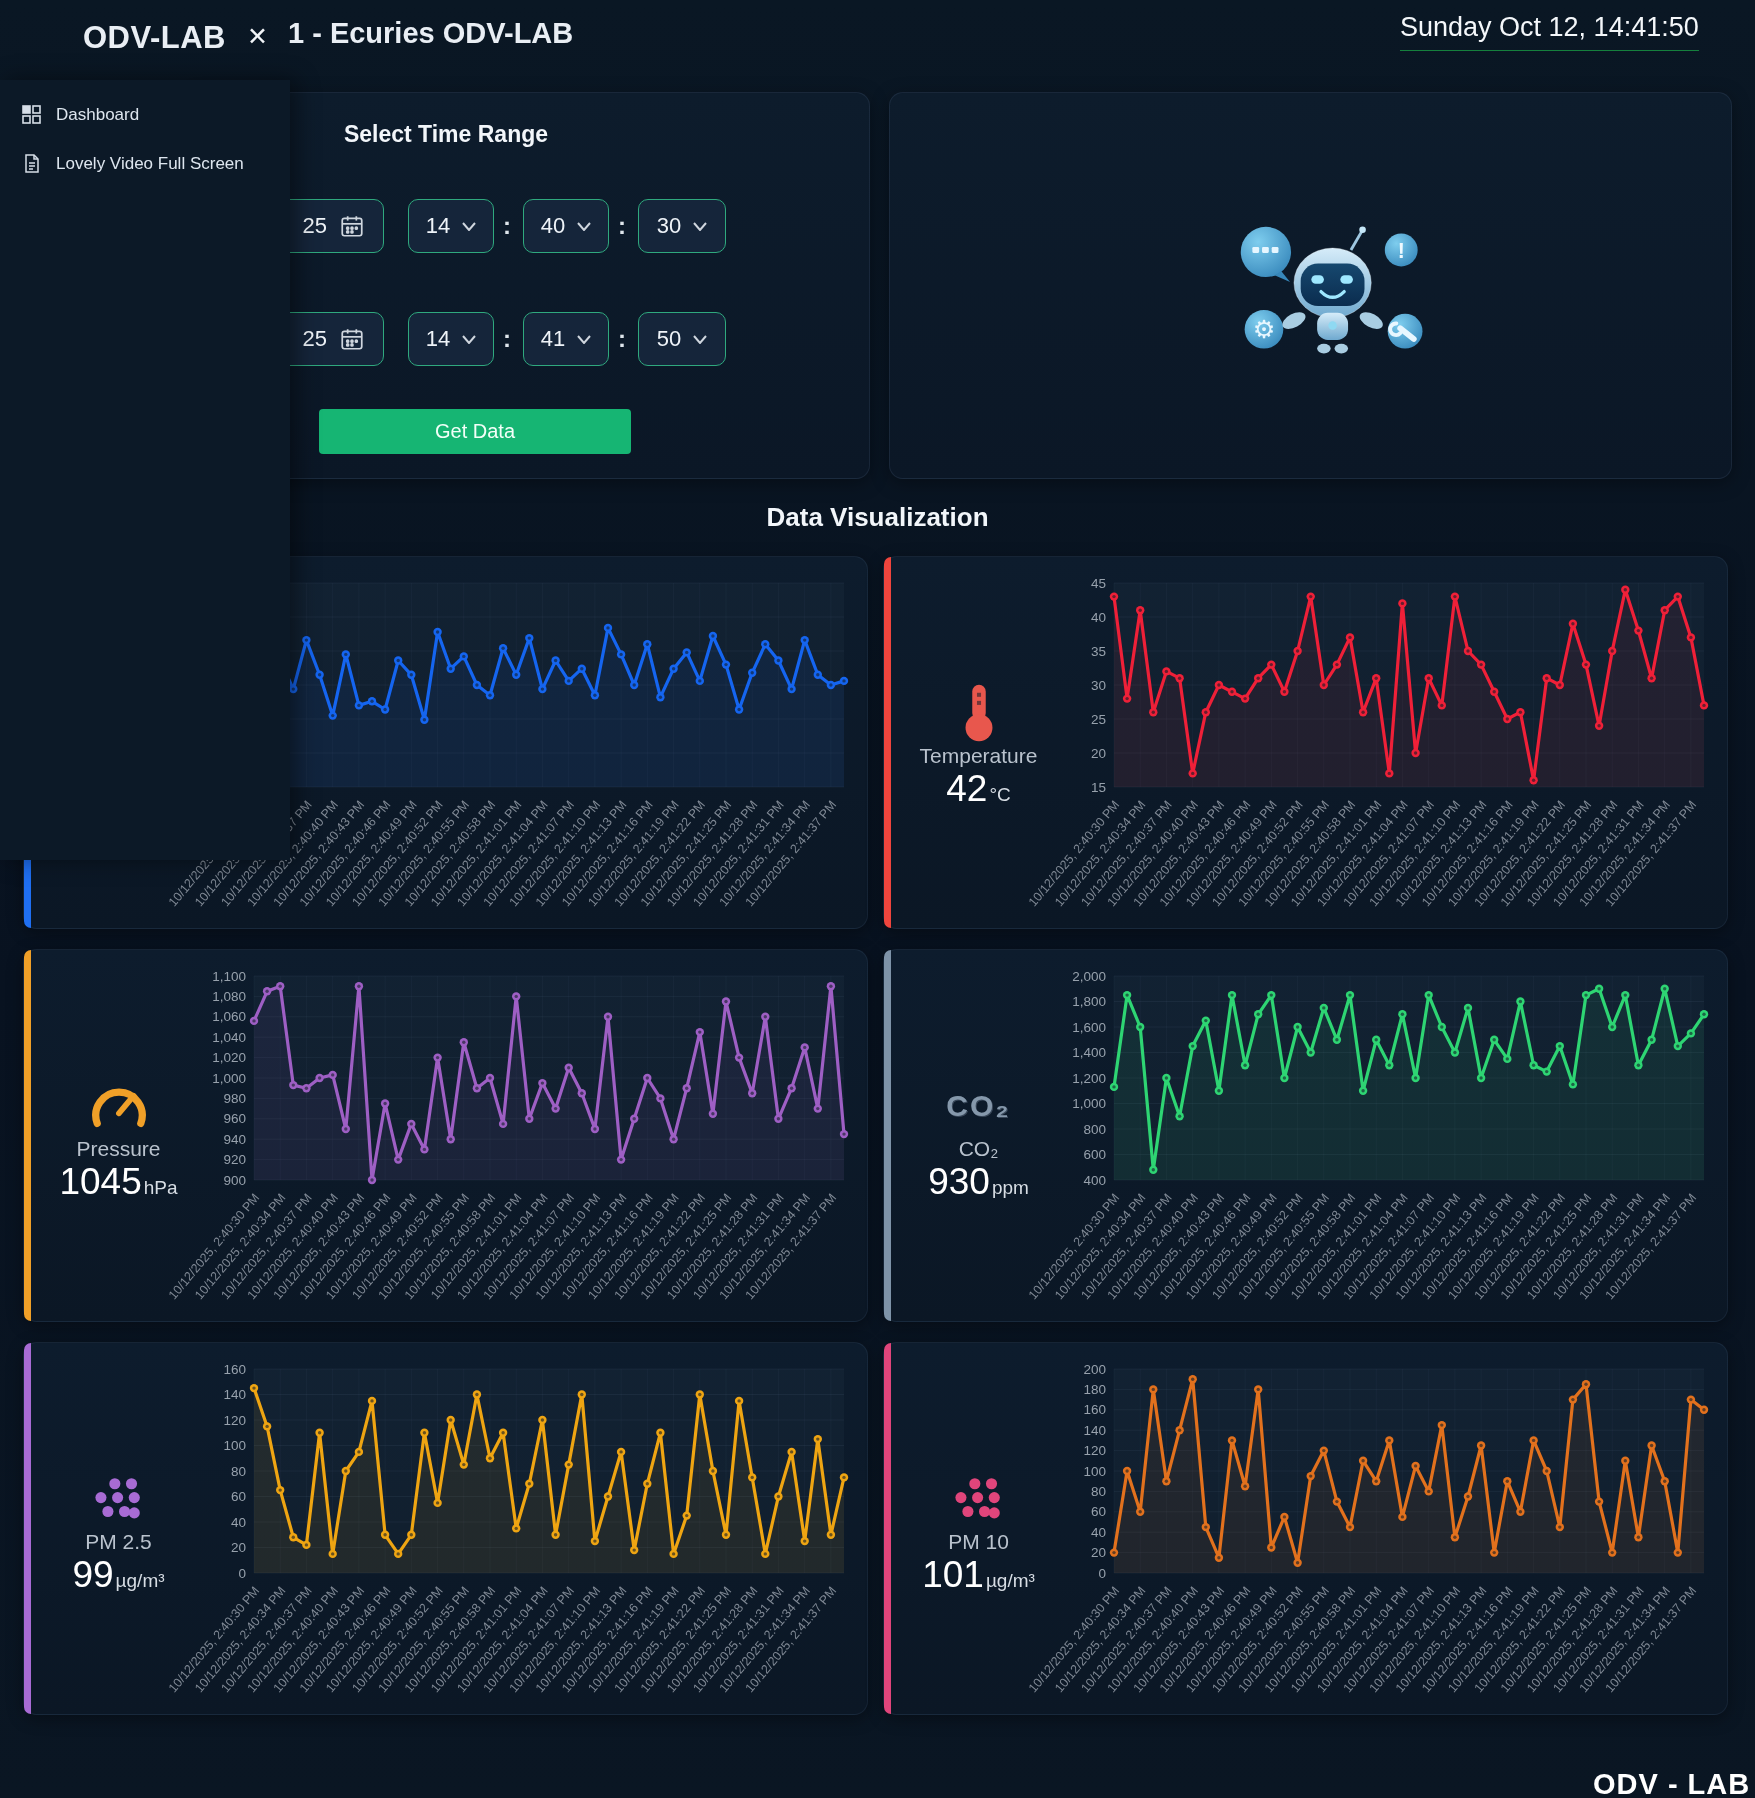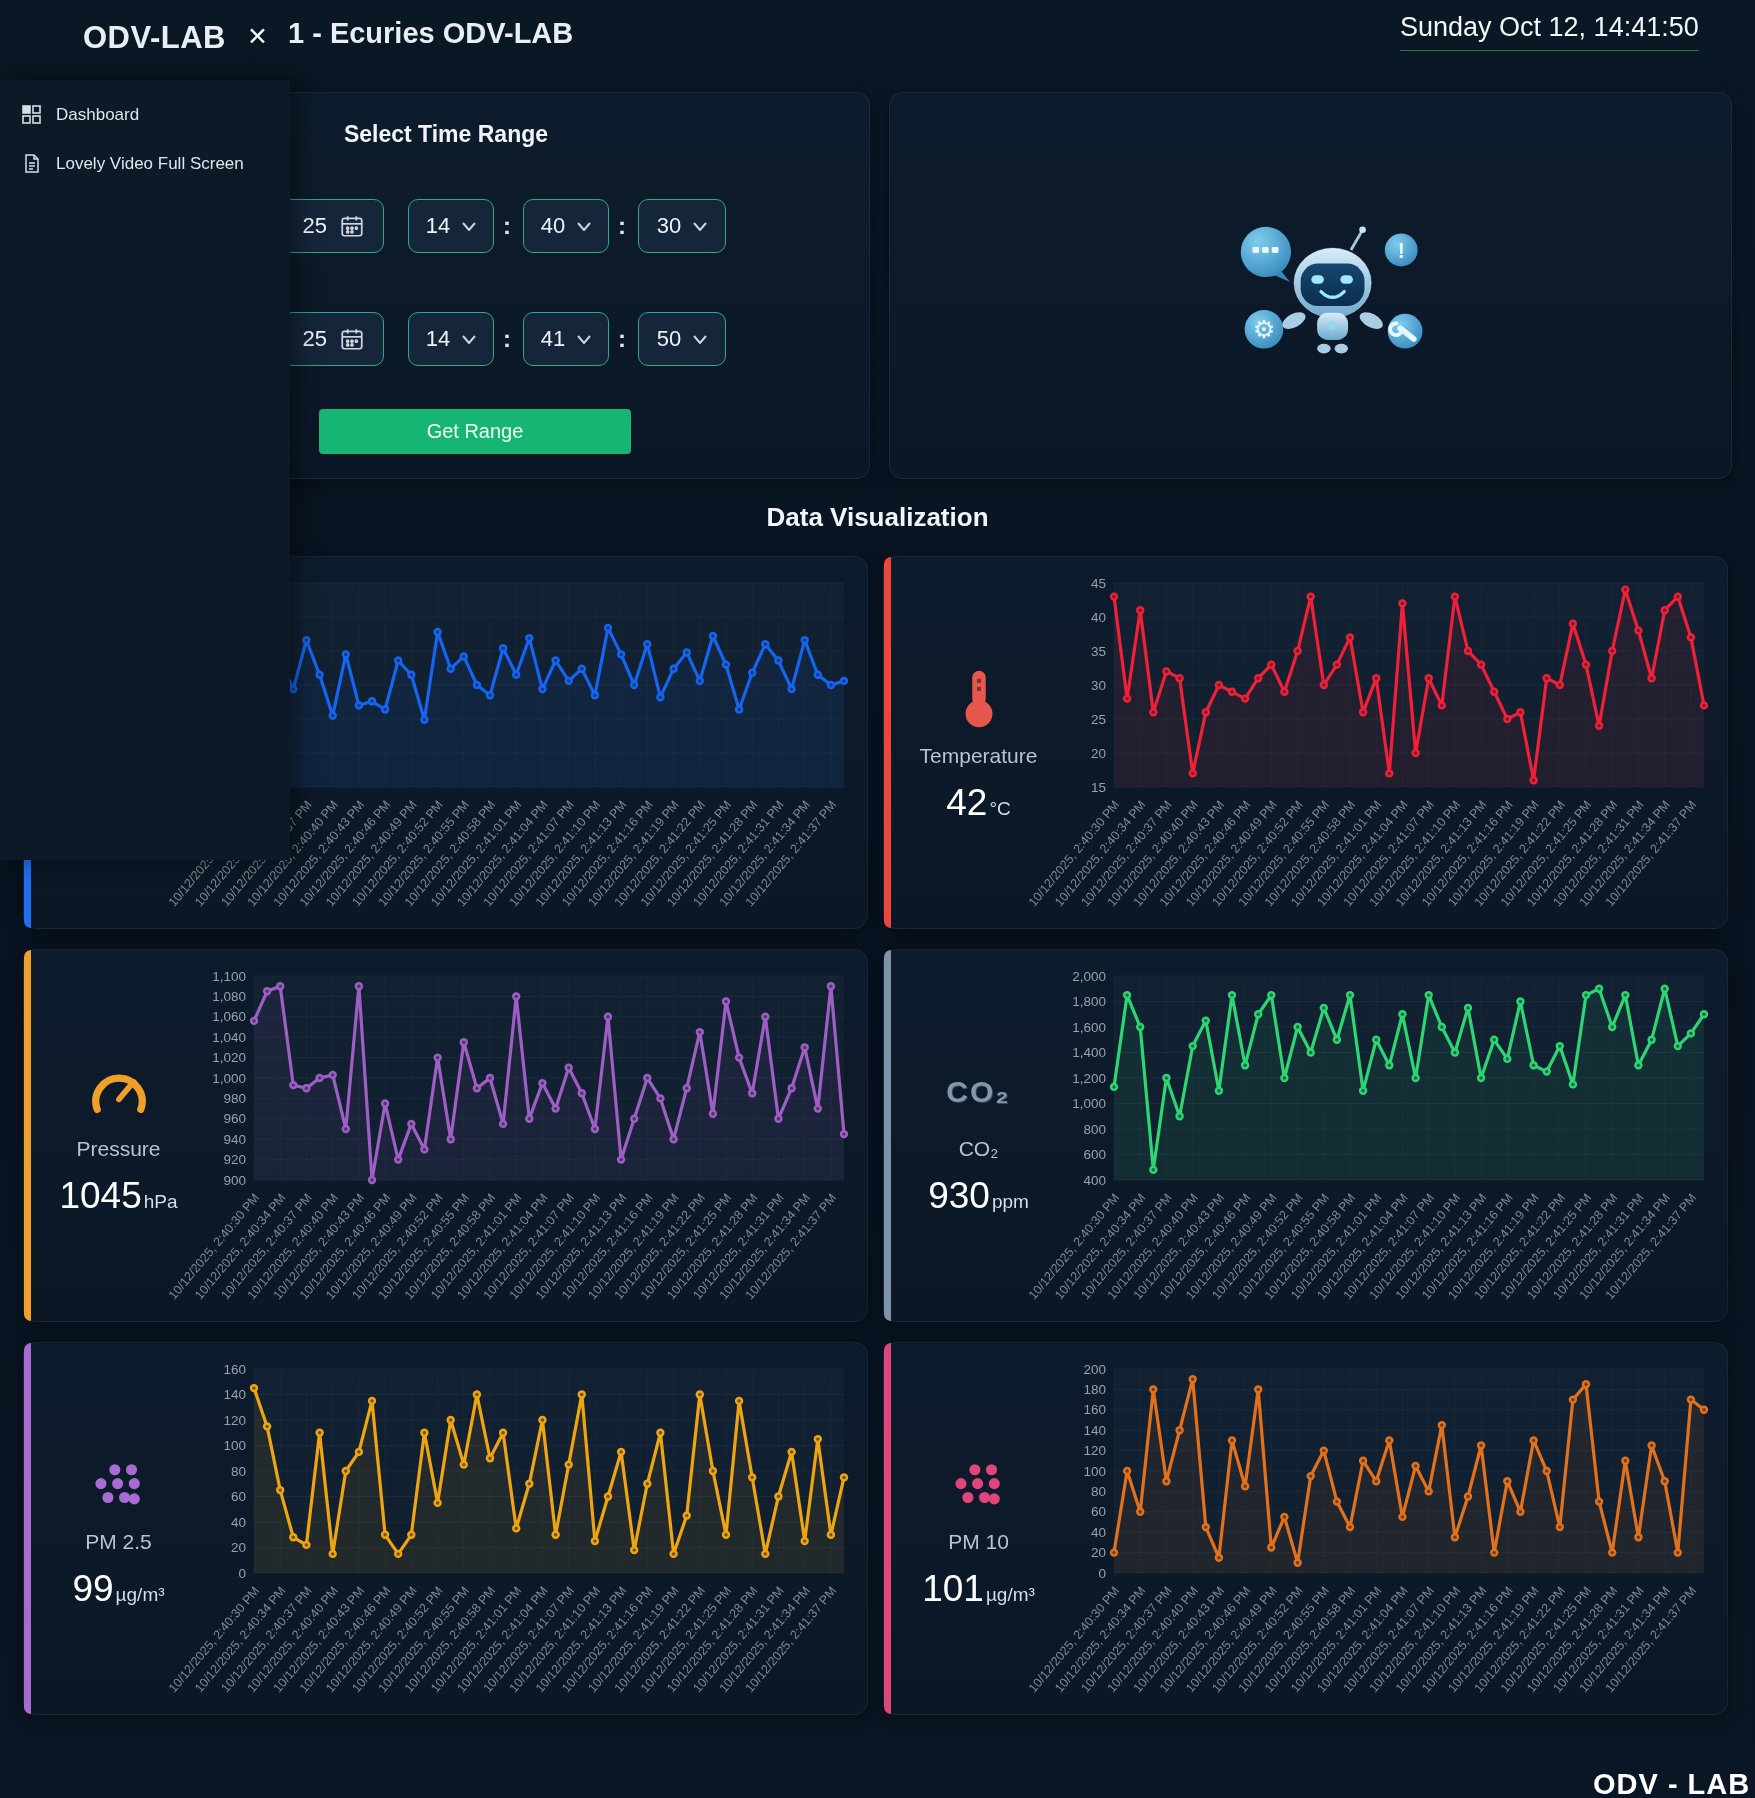--- a/index.html
+++ b/index.html
@@ -30,21 +30,21 @@
   .c1 { left:287px; } .c2 { left:402px; }
   .chev { width:14px; height:9px; }
   .get-data { position:absolute; left:103px; top:316px; width:312px; height:45px; background:#16b573; border:none; border-radius:4px; color:#f2fff8; font-size:20px; font-family:inherit; cursor:pointer; }
   .panel-robot { left:889px; top:92px; width:843px; height:387px; }
   .robot-wrap { position:absolute; left:348px; top:128px; width:195px; height:145px; }
   
   .viz-title { position:absolute; left:0; top:502px; width:1755px; text-align:center; font-size:26px; font-weight:bold; color:#f2f6fa; }
   #charts { position:absolute; left:23px; top:556px; width:1705px; display:grid; grid-template-columns:845px 845px; column-gap:15px; row-gap:20px; }
   .chart-card { position:relative; width:845px; height:373px; background:linear-gradient(180deg,#0d1c2d,#0b1725); border:1px solid rgba(130,160,195,.10); border-radius:14px; box-shadow:0 4px 16px rgba(0,0,0,.35); }
   .accent { position:absolute; left:0; top:0; width:7px; height:100%; border-radius:14px 0 0 14px; }
-  .chart-info { position:absolute; left:7px; top:0; width:175px; height:100%; display:flex; flex-direction:column; align-items:center; justify-content:center; gap:14px; padding-top:6px; }
+  .chart-info { position:absolute; left:7px; top:0; width:175px; height:100%; display:flex; flex-direction:column; align-items:center; justify-content:center; padding-top:6px; }
   .chart-icon { height:62px; display:flex; align-items:center; justify-content:center; }
   .co2-glyph { font-size:30px; font-weight:bold; letter-spacing:2px; color:#8598ab; text-shadow:1px 1px 0 #39485a; }
   .chart-label { font-size:21px; color:#b9c2cd; }
   .chart-value { display:flex; align-items:baseline; color:#ffffff; }
   .chart-value .num { font-size:37px; font-weight:normal; }
   .chart-value .unit { font-size:19px; color:#d7dde4; margin-left:2px; }
   .chart-plot { position:absolute; left:0; top:8px; width:833px; height:361px; overflow:visible; }
   
   .sidebar { position:absolute; left:0; top:80px; width:290px; height:780px; background:#0c1927; box-shadow:6px 0 22px rgba(0,0,0,.45); z-index:20; padding-top:10px; }
   .side-item { height:49px; display:flex; align-items:center; gap:15px; padding-left:22px; font-size:17px; color:#dde5ee; cursor:pointer; }
@@ -132,21 +132,21 @@
       </div>
       <span class="colon c2">:</span>
       <div class="tbox sel-s">
         <span>50</span>
         <svg class="chev" viewBox="0 0 14 9">
             <polyline points="1,1 7,8 13,1" fill="none" stroke="#cfd6de" stroke-width="2"></polyline>
           </svg>
       </div>
     </div>
 
-    <button class="get-data">Get Range</button>
+    <button class="get-data">Get Data</button>
   </div>
 </section>
 
 <section class="panel panel-robot">
   <div class="robot-wrap">
     <svg width="195" height="145" viewBox="0 0 200 150">
       <defs>
         <linearGradient id="bodyG" x1="0" y1="0" x2="0" y2="1">
           <stop offset="0" stop-color="#d6ecf9"></stop>
             <stop offset="1" stop-color="#6fa9cf"></stop>

